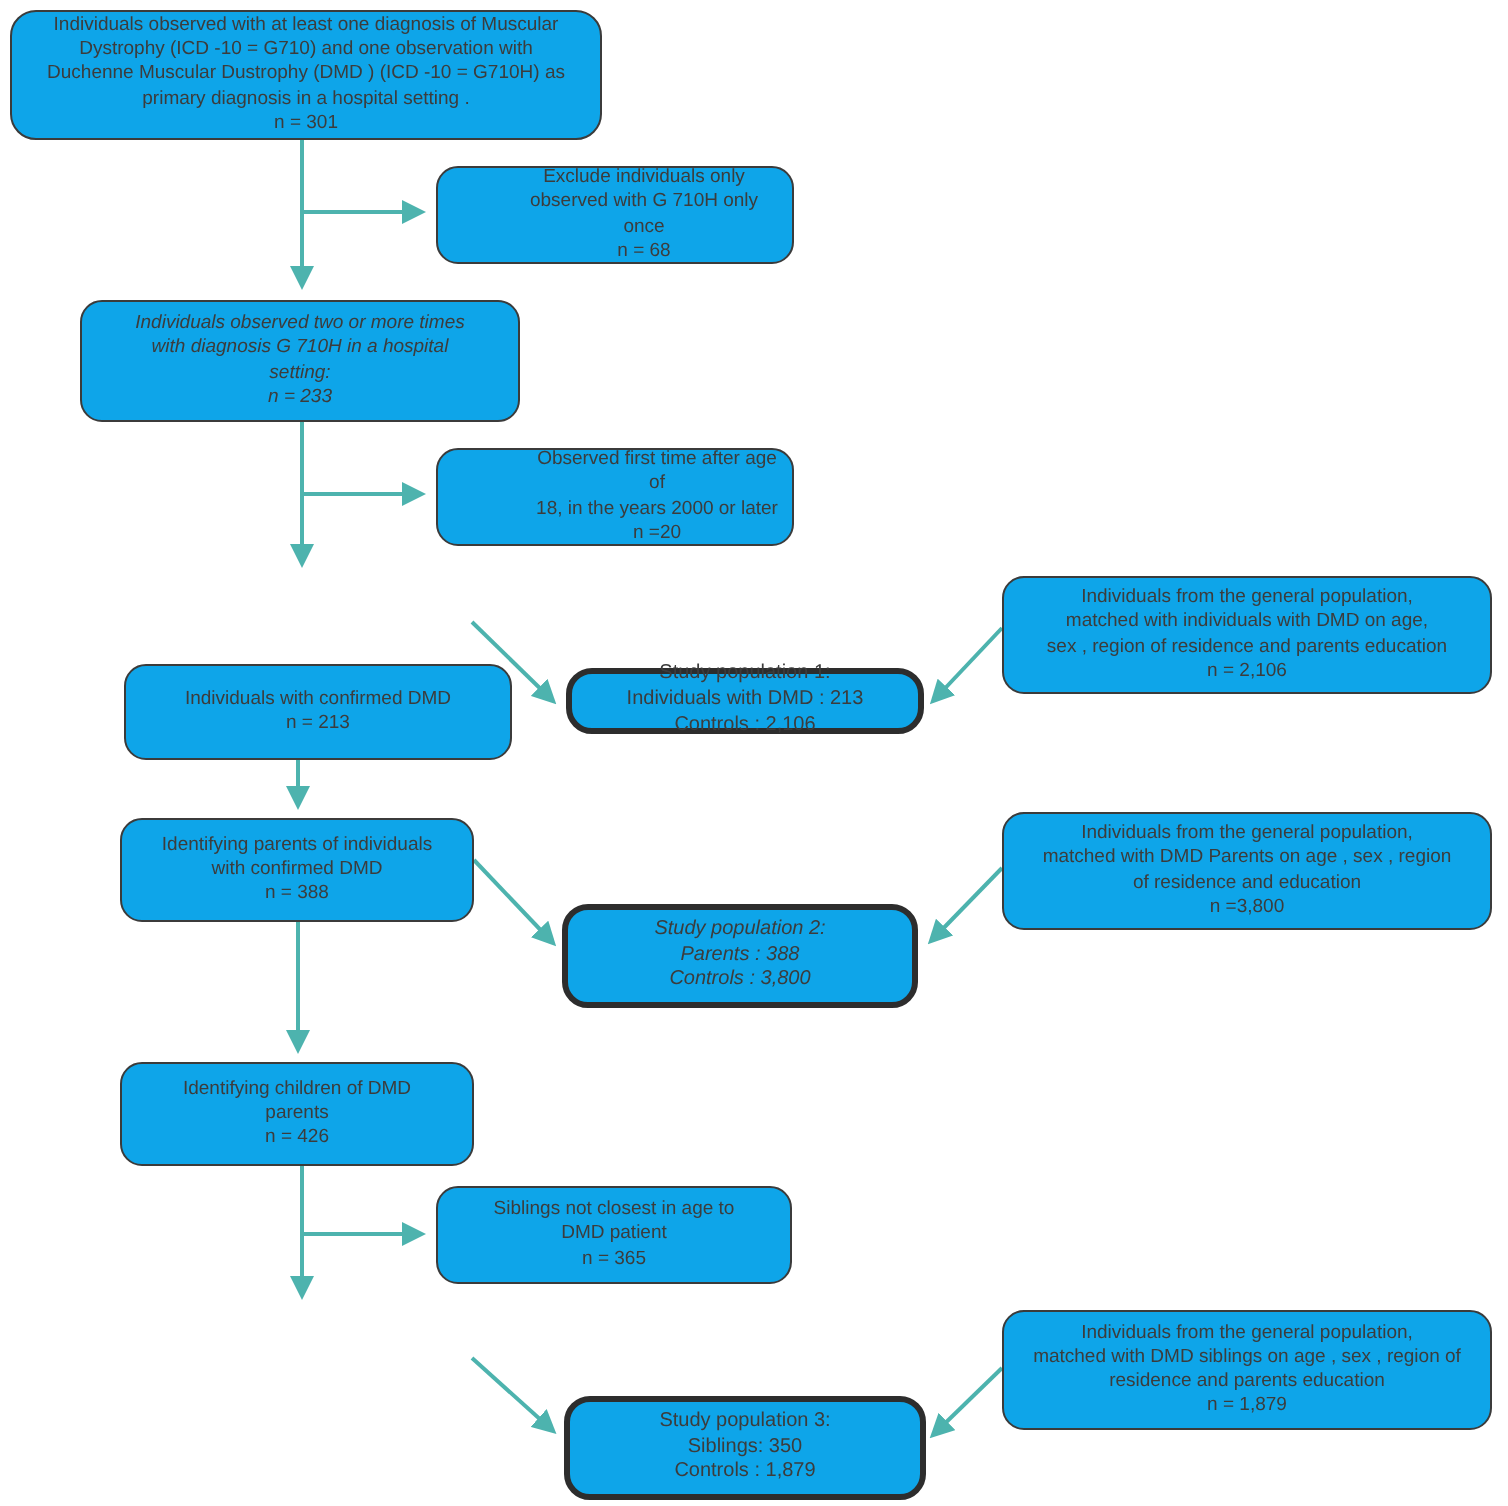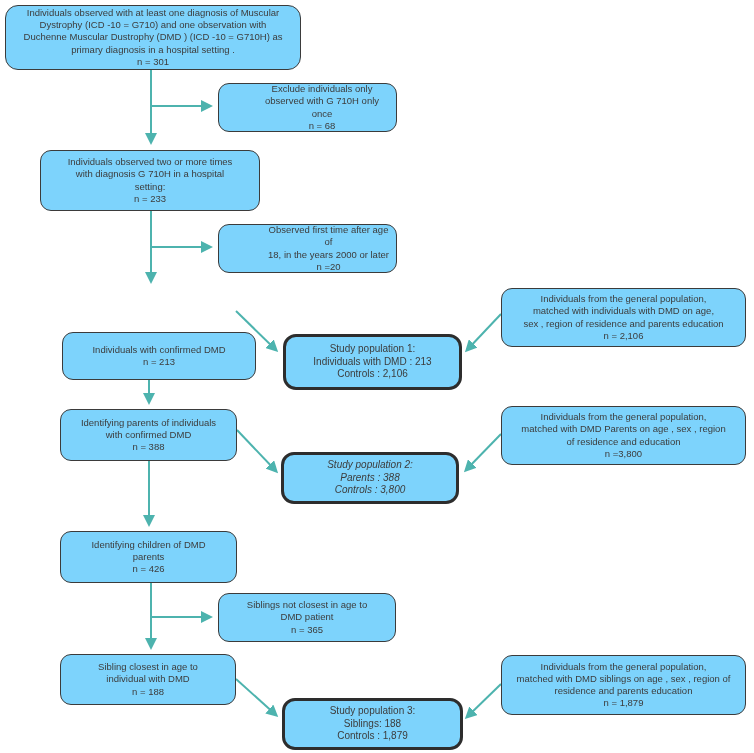--- a/index.html
+++ b/index.html
@@ -15,21 +15,21 @@
     width:754px;height:753px;
     background:var(--background);
     font-family:"Liberation Sans", sans-serif;
     overflow:hidden;
   }
   .node{
     position:absolute;
     box-sizing:border-box;
     border:1.6px solid var(--box-border);
     border-radius:11px;
-    background:#7dd3fc;
+    background:#0ea5e9;
     display:flex;align-items:center;justify-content:center;
     text-align:center;
     white-space:pre-line;
     font-size:9.5px;
     line-height:1.28;
     color:var(--text);
     padding:2px 6px;
     z-index:2;
   }
   .node.study{
@@ -72,38 +72,38 @@
   <div class="node" style="left:5px;top:5px;width:296px;height:65px;border-radius:13px;">Individuals observed with at least one diagnosis of Muscular
 Dystrophy (ICD -10 = G710) and one observation with
 Duchenne Muscular Dustrophy (DMD ) (ICD -10 = G710H) as
 primary diagnosis in a hospital setting .
 n = 301</div>
 
   <div class="node" style="left:218px;top:83px;width:179px;height:49px;padding-left:35px;">Exclude individuals only
 observed with G 710H only once
 n = 68</div>
 
-  <div class="node" style="left:40px;top:150px;width:220px;height:61px;">Individuals observed two or more times
+  <div class="node" style="left:40px;top:150px;width:220px;height:61px;font-style:italic;">Individuals observed two or more times
 with diagnosis G 710H in a hospital
 setting:
 n = 233</div>
 
   <div class="node" style="left:218px;top:224px;width:179px;height:49px;padding-left:48px;">Observed first time after age of
 18, in the years 2000 or later
 n =20</div>
 
   <div class="node" style="left:62px;top:288px;width:194px;height:48px;margin-top:44px;">Individuals with confirmed DMD
 n = 213</div>
 
   <div class="node" style="left:501px;top:288px;width:245px;height:59px;">Individuals from the general population,
 matched with individuals with DMD on age,
 sex , region of residence and parents education
 n = 2,106</div>
 
-  <div class="node study" style="left:283px;top:334px;width:179px;height:56px;">Study population 1:
+  <div class="node study" style="left:283px;top:334px;width:179px;height:33px;">Study population 1:
 Individuals with DMD : 213
 Controls : 2,106</div>
 
   <div class="node" style="left:60px;top:409px;width:177px;height:52px;">Identifying parents of individuals
 with confirmed DMD
 n = 388</div>
 
   <div class="node" style="left:501px;top:406px;width:245px;height:59px;">Individuals from the general population,
 matched with DMD Parents on age , sex , region
 of residence and education
@@ -114,26 +114,23 @@
 Controls : 3,800</div>
 
   <div class="node" style="left:60px;top:531px;width:177px;height:52px;">Identifying children of DMD
 parents
 n = 426</div>
 
   <div class="node" style="left:218px;top:593px;width:178px;height:49px;">Siblings not closest in age to
 DMD patient
 n = 365</div>
 
-  <div class="node" style="left:60px;top:654px;width:176px;height:51px;">Sibling closest in age to
-individual with DMD
-n = 188</div>
 
   <div class="node" style="left:501px;top:655px;width:245px;height:60px;">Individuals from the general population,
 matched with DMD siblings on age , sex , region of
 residence and parents education
 n = 1,879</div>
 
   <div class="node study" style="left:282px;top:698px;width:181px;height:52px;">Study population 3:
-Siblings: 188
+Siblings: 350
 Controls : 1,879</div>
 
 </div>
 
 </body></html>

